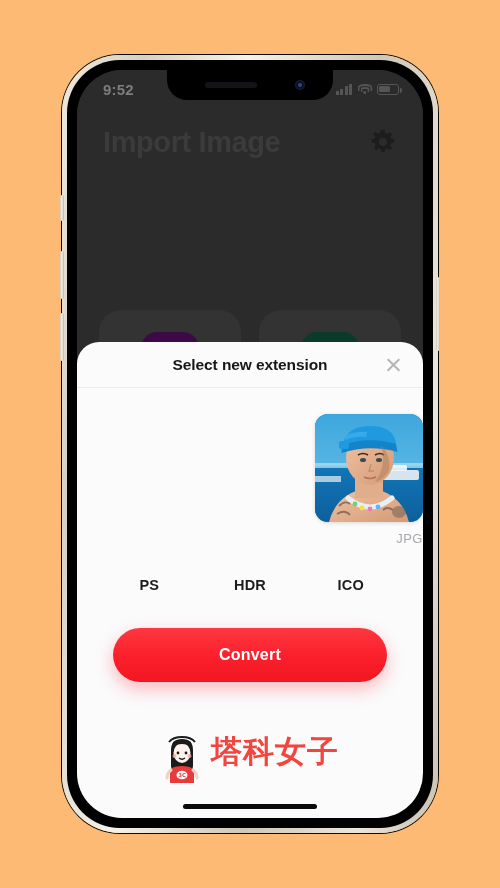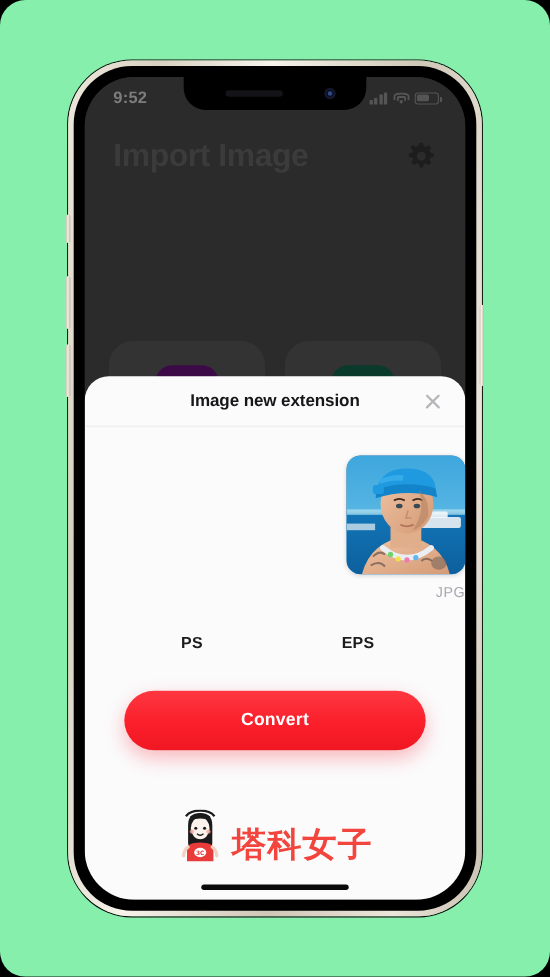--- a/index.html
+++ b/index.html
@@ -2,21 +2,21 @@
 <html><head>
 <meta charset="utf-8">
 <style>
   * { margin:0; padding:0; box-sizing:border-box; }
   html,body{
     width:500px; height:888px;
     background:#000;
     font-family:"Liberation Sans", sans-serif;
     overflow:hidden;
   }
-  .stage{ position:relative; width:500px; height:888px; background:#86efac;border-radius:23px; }
+  .stage{ position:relative; width:500px; height:888px; background:#fdba74; }
 
   
   .phone-frame{
     position:absolute; left:62px; top:55px;
     width:376px; height:778px;
     border-radius:58px;
     background:linear-gradient(100deg,#efe9dd 0%,#d8d0c2 16%,#f7f3ea 36%,#cfc7b7 62%,#ece6da 84%,#c9c1b1 100%);
     box-shadow:0 0 0 1px #0a0a0a;
   }
   .phone-bezel{
@@ -144,21 +144,21 @@
   .convert{
     width:100%; height:54px; border:none; border-radius:27px;
     background:linear-gradient(180deg,#fe3740 0%,#fa1f2b 55%,#f01722 100%);
     color:#fff; font-size:16px; font-weight:700; letter-spacing:.2px;
     cursor:pointer; box-shadow:0 7px 18px rgba(250,31,43,.30);
     font-family:"Liberation Sans", sans-serif;
   }
 
   .watermark{
     position:absolute; left:0; right:0; bottom:34px;
-    display:flex; align-items:flex-end; justify-content:center; gap:8px;
+    display:flex; align-items:flex-start; justify-content:center; gap:8px;
   }
   .wm-mascot{ width:42px; height:48px; }
   .wm-text{ font-size:31px; font-weight:700; color:#f2453d; letter-spacing:1px;
             font-family:"DejaVu Sans", sans-serif; line-height:1; }
 
   .home-ind{
     position:absolute; left:50%; transform:translateX(-50%); bottom:9px;
     width:134px; height:5px; border-radius:3px; background:#0a0a0a;
   }
 </style>
@@ -232,21 +232,21 @@
                     <path d="M14 10a4 4 0 0 0-5.66 0l-2.5 2.5a4 4 0 1 0 5.66 5.66l1.2-1.2"></path>
                   </g>
                 </svg>
               </div>
             </div>
           </div>
         </div>
 
         <div class="sheet">
           <div class="sheet-head">
-            <div class="sheet-title">Image new extension</div>
+            <div class="sheet-title">Select new extension</div>
             <div class="sheet-close"></div>
           </div>
 
           <div class="preview">
             <div class="thumb">
               <svg viewBox="0 0 108 108" aria-hidden="true">
                 <defs>
                   <linearGradient id="sky" x1="0" y1="0" x2="0" y2="1">
                     <stop offset="0" stop-color="#3ea7dd"></stop>
                       <stop offset="1" stop-color="#6fc4e8"></stop>
@@ -298,21 +298,22 @@
 
                 <path d="M24 92q6-6 11-2M22 100q8-5 13 1M78 96q-6-4-10 0" stroke="#6d5a52" stroke-width="1.8" fill="none" opacity=".75"></path>
                 <ellipse cx="84" cy="98" rx="7" ry="6" fill="#7a655c" opacity=".6"></ellipse>
               </svg>
             </div>
             <div class="thumb-label">JPG</div>
           </div>
 
           <div class="ext-row">
             <div class="ext">PS</div>
-            <div class="ext">EPS</div>
+            <div class="ext">HDR</div>
+            <div class="ext">ICO</div>
           </div>
 
           <div class="convert-wrap">
             <button class="convert">Convert</button>
           </div>
 
           <div class="watermark">
             <div class="wm-mascot">
               <svg viewBox="0 0 42 48" aria-hidden="true">
                 <path d="M10 14q0-11 11-11t11 11v16q0 9-11 9T10 30z" fill="#1b1b1b"></path>

